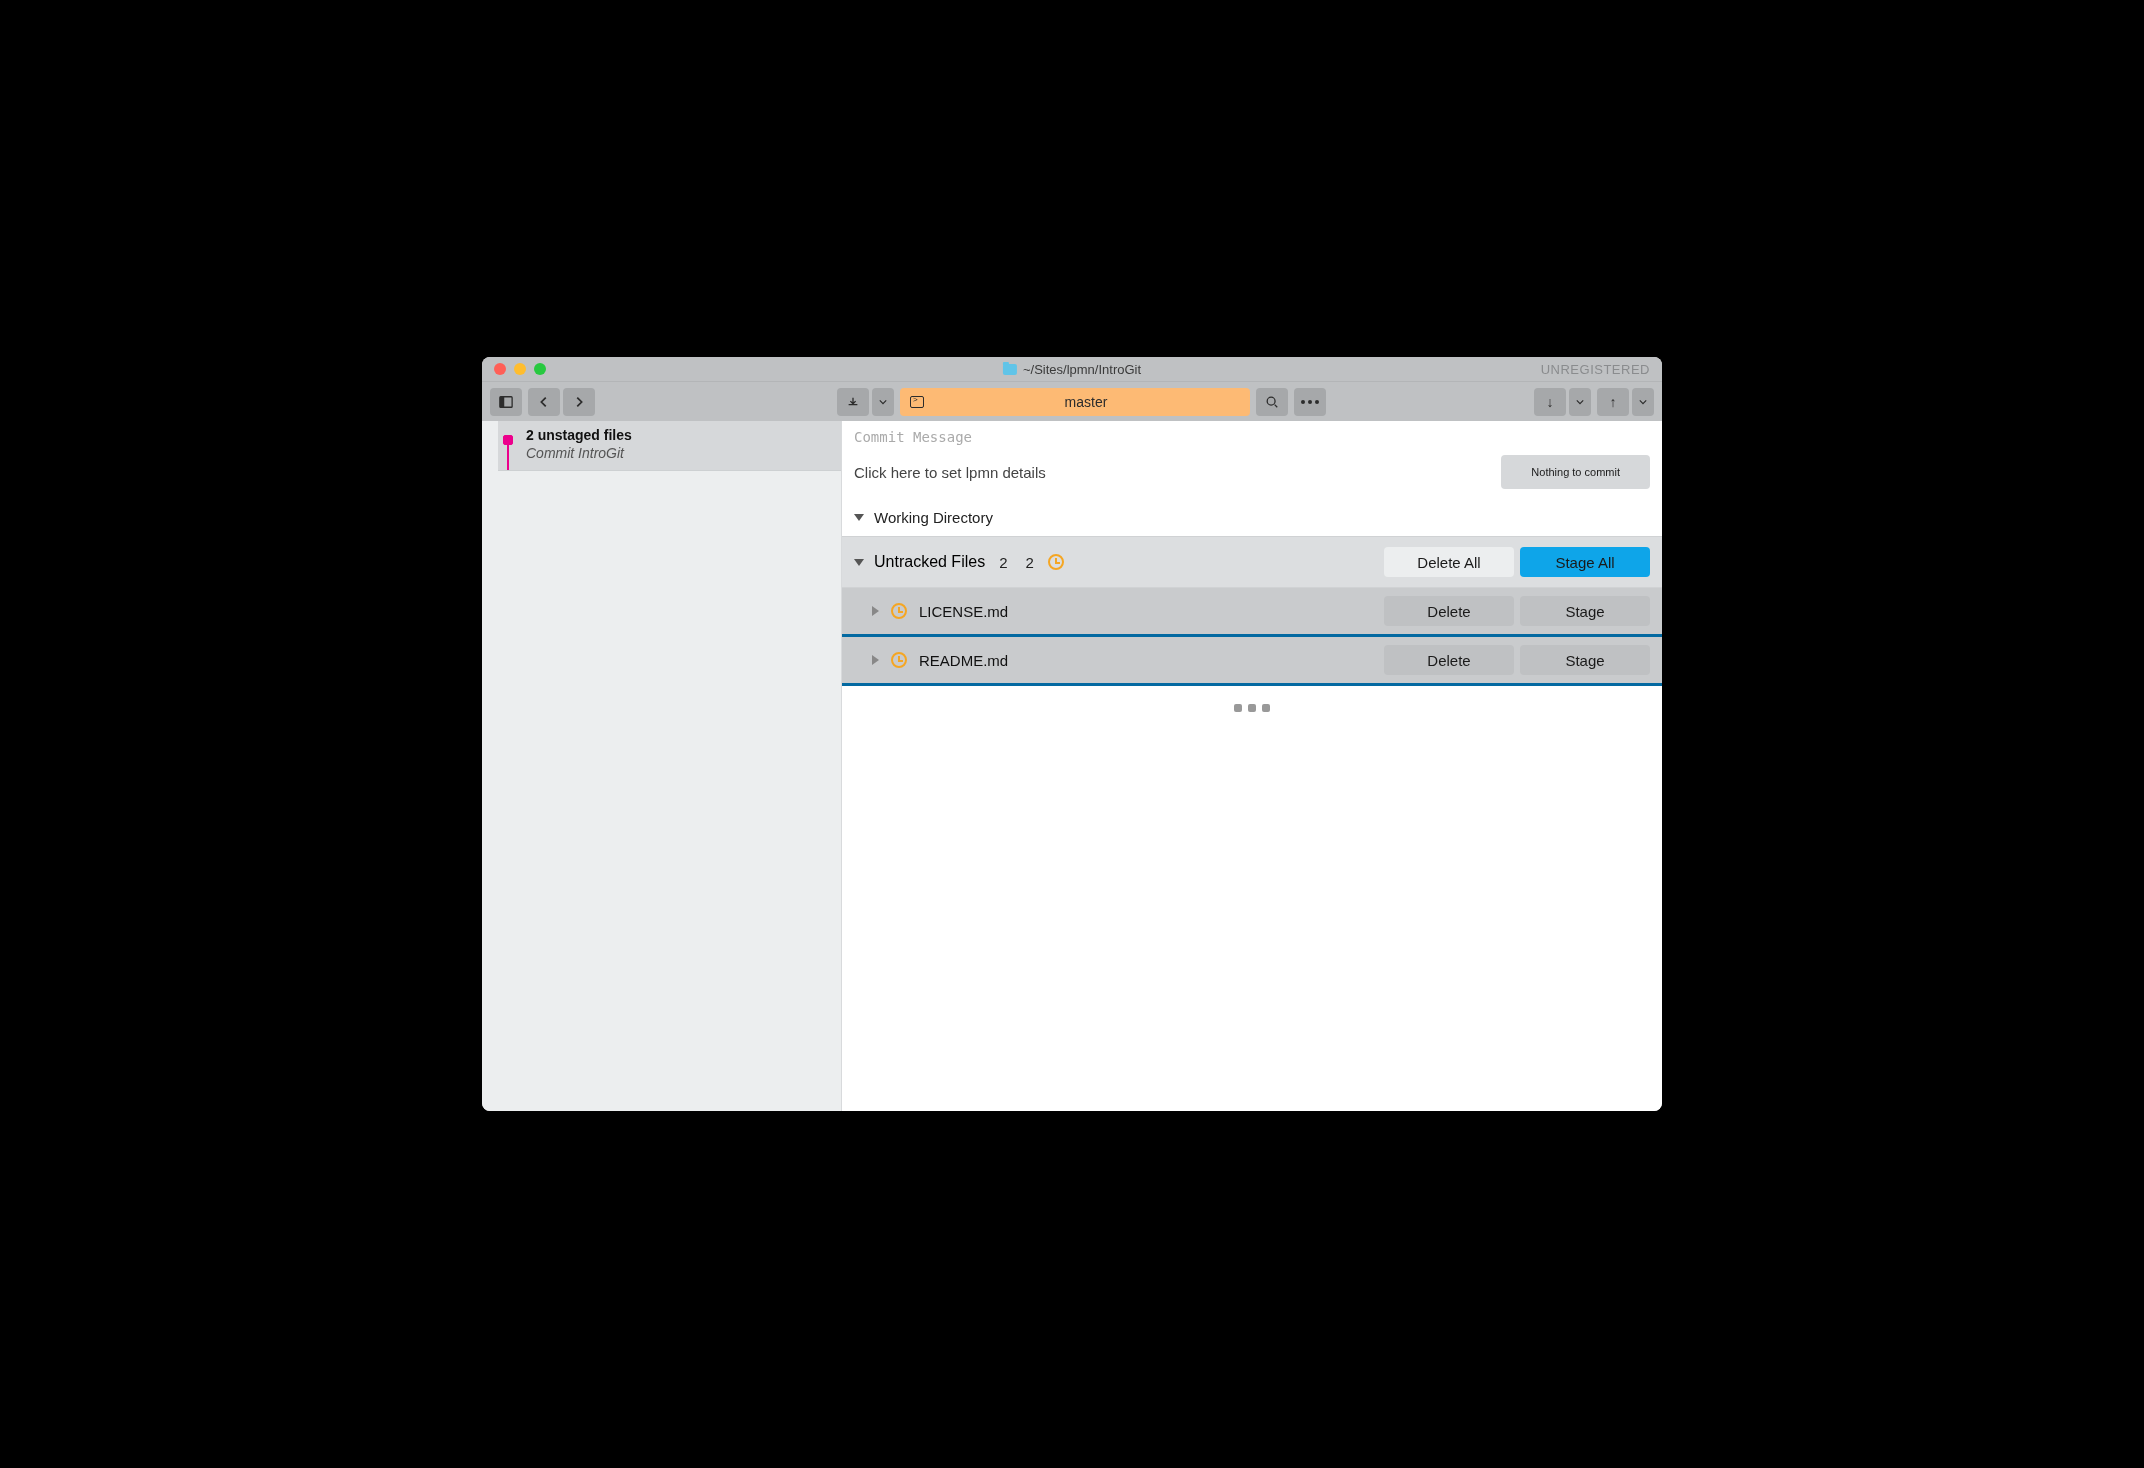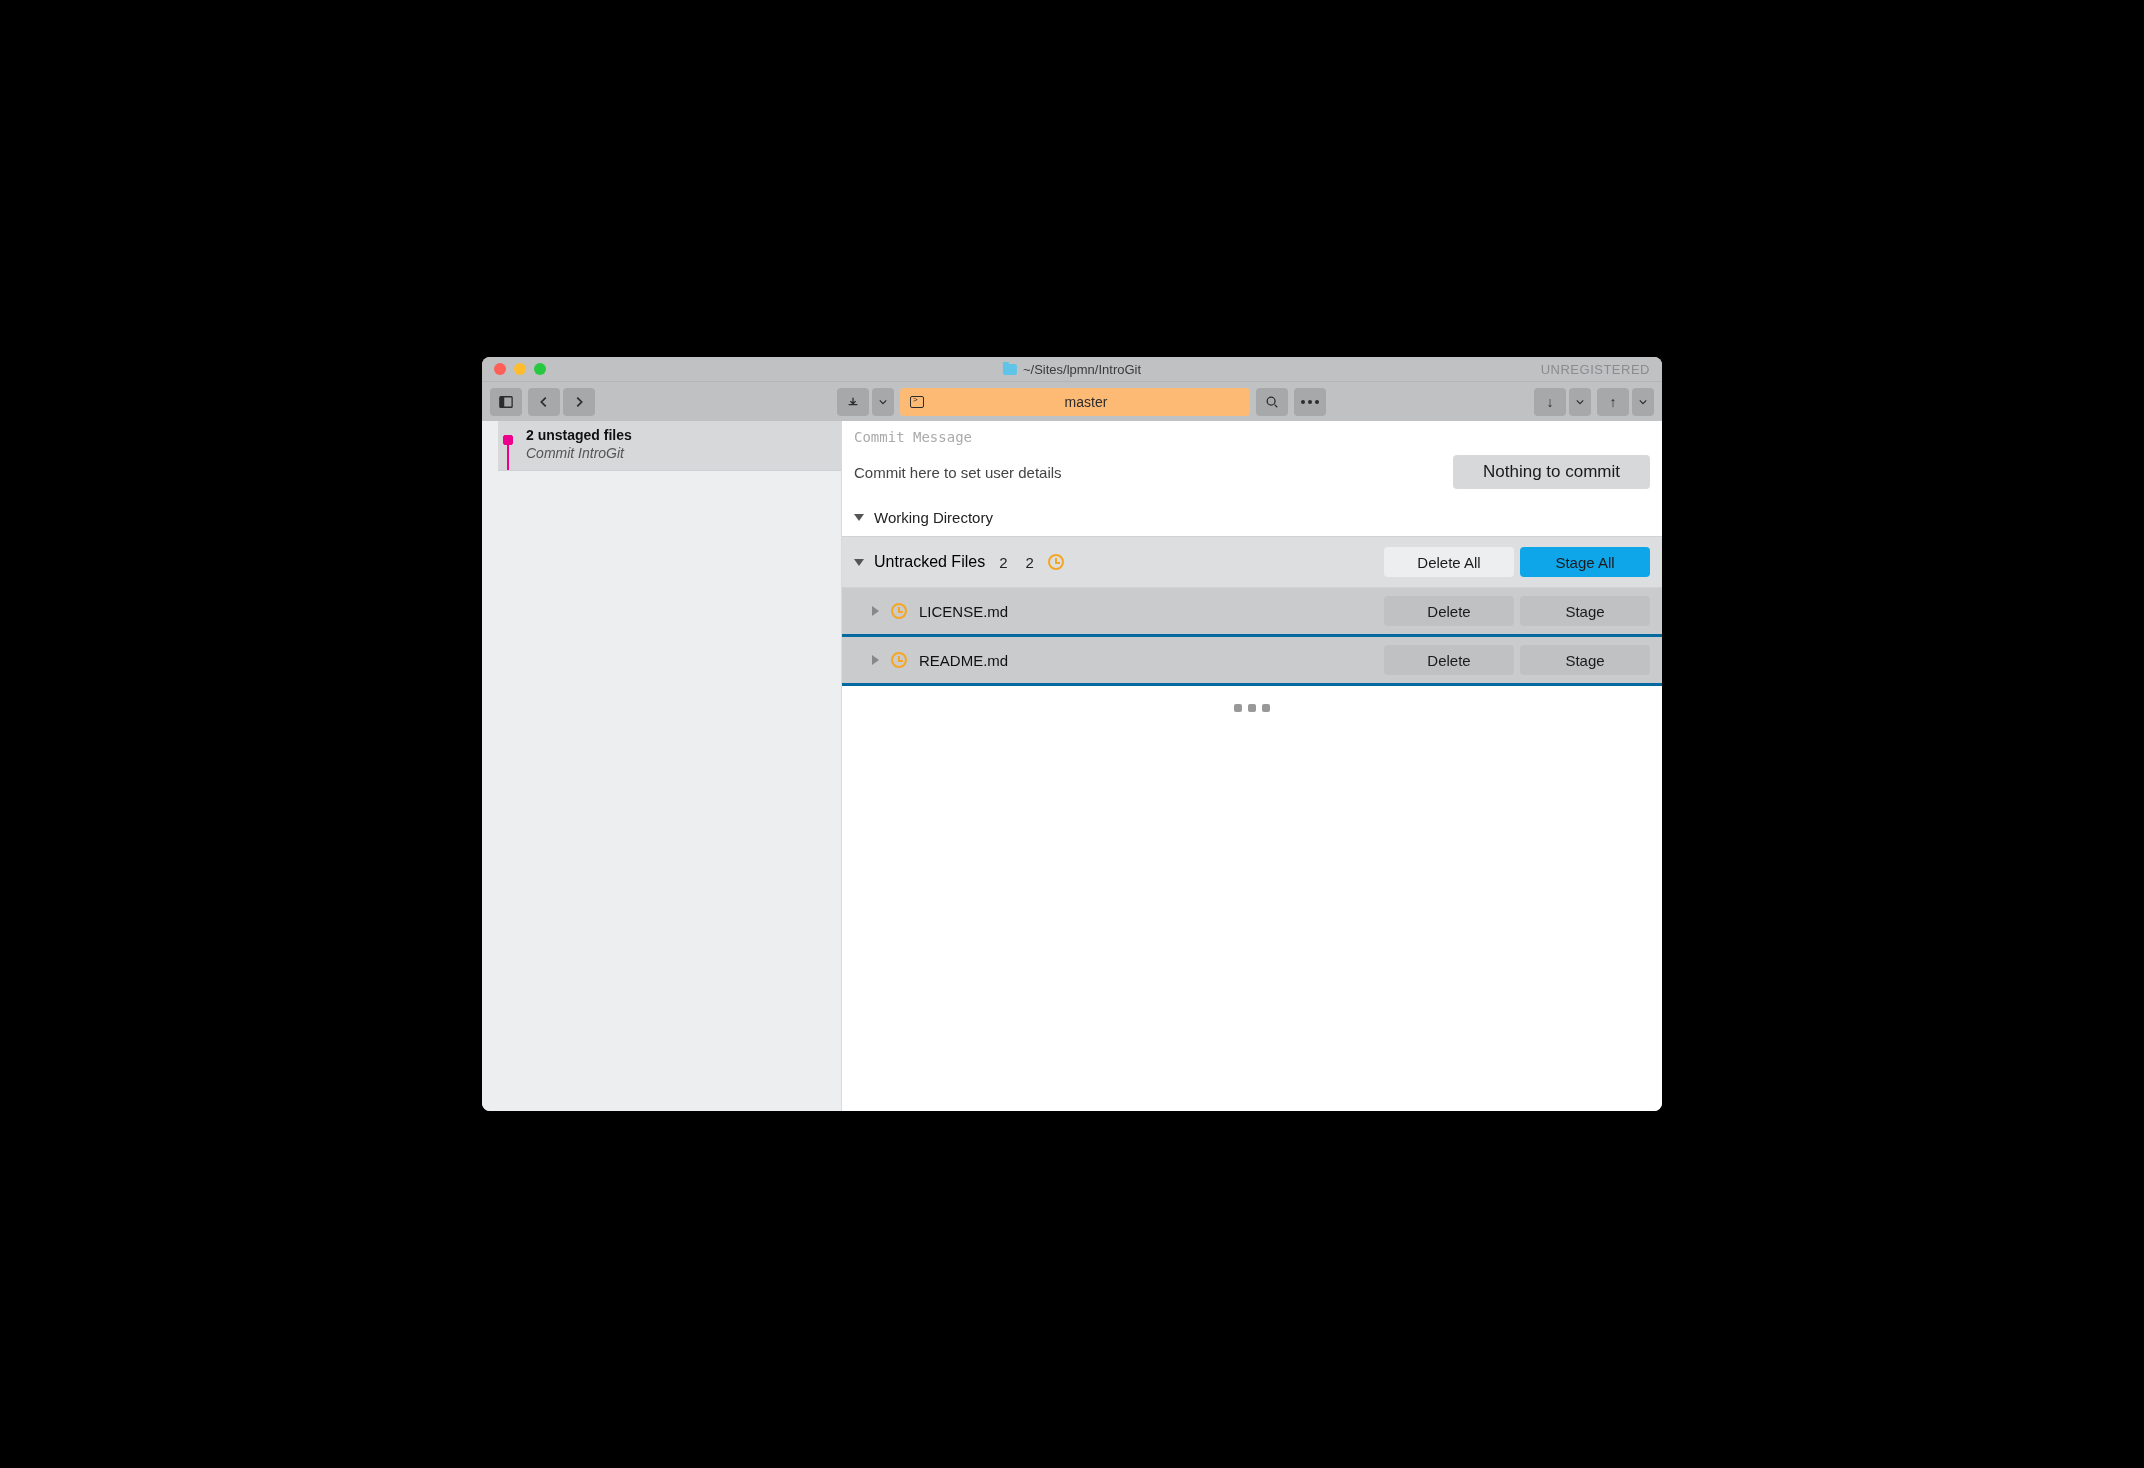--- a/index.html
+++ b/index.html
@@ -35,21 +35,21 @@
 .commit-graph { width: 20px; display:flex; flex-direction:column; align-items:center; }
 .graph-dot { width:10px; height:10px; background:#ec008c; border: 1.5px solid #ec008c; border-radius:2px; margin-top:14px; }
 .graph-line { width:2px; flex:1; background:#ec008c; }
 .commit-text { padding: 6px 8px; }
 .commit-title { font-size: 14px; font-weight: 600; color: #111; }
 .commit-sub { font-size: 14px; font-style: italic; color: #555; margin-top: 2px; }
 .main { flex: 1; background: #fff; display:flex; flex-direction:column; }
 .commit-msg { padding: 8px 12px 0; font-family: Menlo, monospace; font-size: 14px; color: #aaa; }
 .user-row { display:flex; align-items:center; padding: 10px 12px; gap: 12px; }
 .user-link { font-size: 15px; color: #444; }
-.commit-btn { margin-left:auto; background:#d6d8da; border:none; border-radius:4px; height:34px; padding:0 30px; font-size:17px; color:#1a1a1a; cursor:pointer; }
+.commit-btn { margin-left:auto; background:#d6d8da; border:none; border-radius:4px; height:34px; padding:0 30px; font-size:11px; color:#1a1a1a; cursor:pointer; }
 .section-hdr { display:flex; align-items:center; padding: 10px 12px; gap: 10px; font-size: 15px; color: #222; }
 .tri { width:0; height:0; border-left:5px solid transparent; border-right:5px solid transparent; border-top:7px solid #555; }
 .tri-right { width:0; height:0; border-top:5px solid transparent; border-bottom:5px solid transparent; border-left:7px solid #888; }
 .untracked-hdr { display:flex; align-items:center; padding: 10px 12px; gap: 10px; background:#dcdee0; border-top:1px solid #d0d2d4; border-bottom:1px solid #d0d2d4; }
 .count-badge { font-size: 15px; color:#222; padding: 0 4px; }
 .clock-icon { width:16px; height:16px; border:2px solid #f5a623; border-radius:50%; position:relative; display:inline-block; }
 .clock-icon::after { content:""; position:absolute; top:2px; left:5px; width:2px; height:5px; background:#f5a623; }
 .clock-icon::before { content:""; position:absolute; top:6px; left:5px; width:5px; height:2px; background:#f5a623; }
 .hdr-actions { margin-left:auto; display:flex; gap:6px; }
 .hdr-btn { background:#eceeef; border:none; border-radius:4px; height:30px; width:130px; font-size:15px; color:#1a1a1a; cursor:pointer; }
@@ -170,21 +170,21 @@
         <div class="commit-text">
           <div class="commit-title">2 unstaged files</div>
           <div class="commit-sub">Commit IntroGit</div>
         </div>
       </div>
     </div>
 
     <div class="main">
       <div class="commit-msg">Commit Message</div>
       <div class="user-row">
-        <div class="user-link">Commit here to set user details</div>
+        <div class="user-link">Click here to set lpmn details</div>
         <button class="commit-btn">Nothing to commit</button>
       </div>
 
       <div class="section-hdr">
         <span class="tri"></span>
         <span>Working Directory</span>
       </div>
 
       <div class="untracked-hdr">
         <span class="tri"></span>

